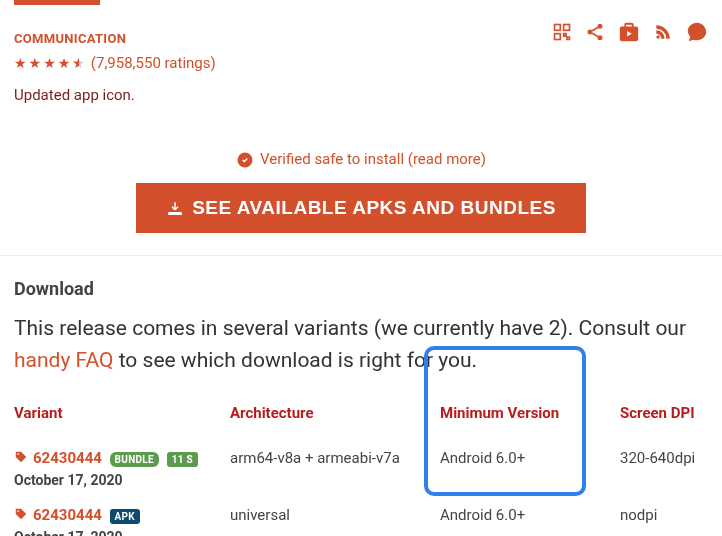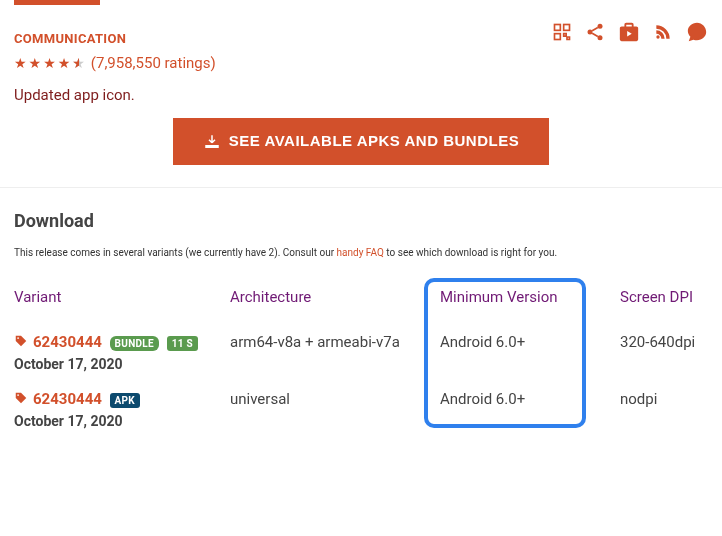--- a/index.html
+++ b/index.html
@@ -57,34 +57,34 @@
     font-size:15px;
   }
   .verified-line svg { vertical-align:middle; margin-right:6px;}
   .cta-button {
     display:block;
     margin: 14px auto 22px auto;
     background:#d2502b;
     color:#fff;
     border:none;
     font-weight:700;
-    font-size:15px;
+    font-size:19px;
     padding: 14px 30px;
     letter-spacing:0.5px;
     cursor:pointer;
   }
   .cta-button svg { vertical-align:middle; margin-right:8px;}
   .divider { border:none; border-top:1px solid #eee; }
   .download-section { padding: 22px 14px 14px 14px;}
   .download-title { font-size:18px; font-weight:700; color:#444; margin-bottom:14px;}
-  .download-desc { font-size:10px; color:#333; line-height:1.5; margin-bottom:22px;}
+  .download-desc { font-size:21px; color:#333; line-height:1.5; margin-bottom:22px;}
   .download-desc a { color:#d2502b; text-decoration:none;}
   table { width:100%; border-collapse:collapse; table-layout:fixed;}
   thead th {
-    text-align:left; font-weight:400; color:#701a75;
+    text-align:left; font-weight:700; color:#b91c1c;
     padding: 6px 10px 18px 0;
     font-size:15px;
   }
   tbody td { padding: 9px 10px 9px 0; vertical-align:top; font-size:15px; color:#444;}
   .variant-code { color:#d2502b; font-weight:700; }
   .variant-date { color:#444; font-size:14px; margin-top:4px;font-weight:bold; }
   .tag-icon { display:inline-block; margin-right:5px; vertical-align:middle;}
   .badge {
     display:inline-block; font-size:10px; font-weight:700; color:#fff;
     border-radius:3px; padding:2px 5px; vertical-align:middle;
@@ -153,20 +153,26 @@
       <span class="star-full">★</span>
       <span class="star-full">★</span>
       <span class="star-full">★</span>
       <span class="star-half">★</span>
     </span>
     <span class="ratings-count">(7,958,550 ratings)</span>
   </div>
 
   <div class="update-note">Updated app icon.</div>
 
+  <div class="verified-line">
+    <svg width="18" height="18" viewBox="0 0 24 24" fill="#d2502b">
+        <circle cx="12" cy="12" r="10"></circle>
+        <path d="M9 12l2 2 4-4" stroke="#fff" stroke-width="2" fill="none"></path>
+      </svg><span>Verified safe to install (read more)</span>
+  </div>
 
   <button class="cta-button">
     <svg width="18" height="18" viewBox="0 0 24 24" fill="#fff">
         <path d="M12 3v10m0 0l-4-4m4 4l4-4M4 17h16v2H4z" stroke="#fff" stroke-width="2" fill="none"></path>
       </svg><span>SEE AVAILABLE APKS AND BUNDLES</span>
   </button>
 </div>
 
 <hr class="divider">
 

